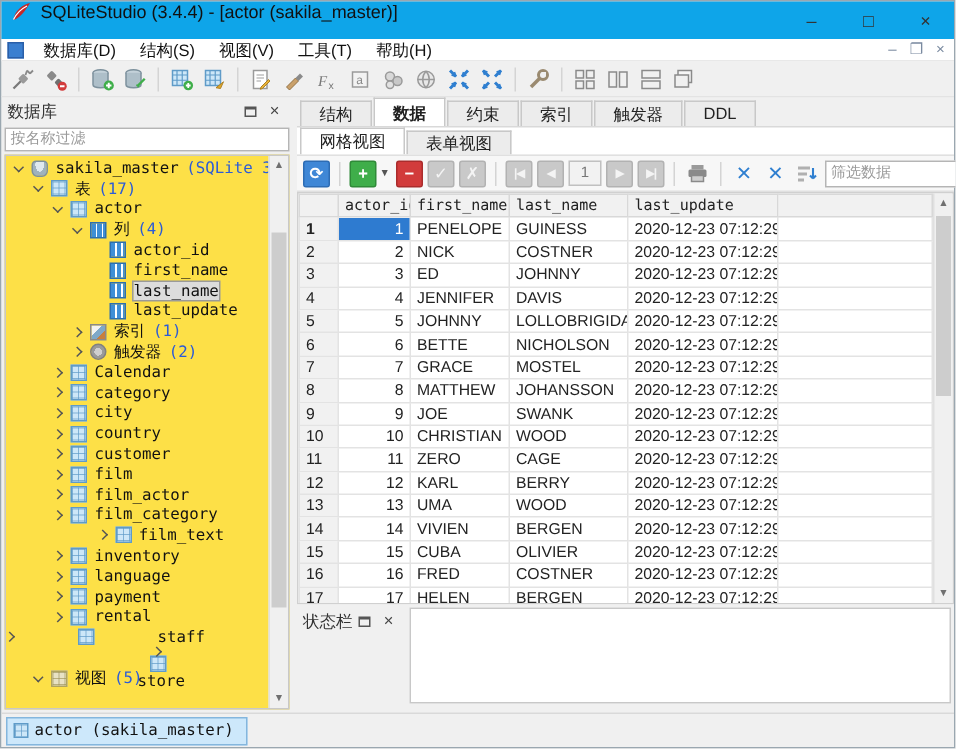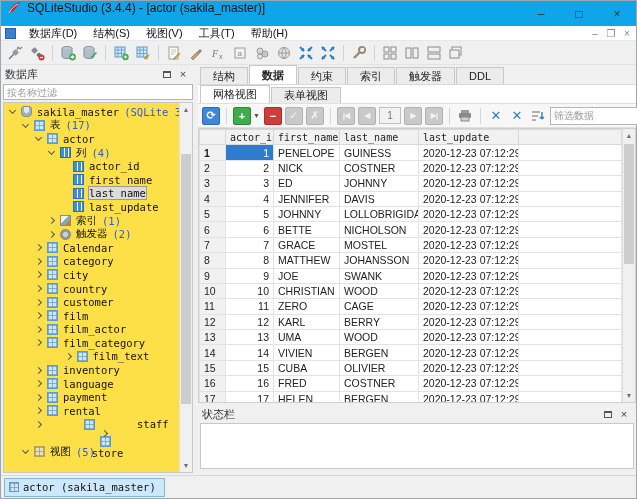--- a/index.html
+++ b/index.html
@@ -90,21 +90,21 @@
   .grid { flex:1; overflow:hidden; }
   table.data { border-collapse:collapse; table-layout:fixed; width:100%; }
   table.data th, table.data td { border:1px solid #e3e3e3; font-size:10.5px; height:15.4px; padding:0 4px; overflow:hidden; white-space:nowrap; }
   table.data th { background:#f1f1f1; font-weight:normal; font-family:"DejaVu Sans Mono","Liberation Mono",monospace; font-size:10px; text-align:left; border-color:#d8d8d8; }
   td.gutter { background:#f1f1f1; border-color:#d8d8d8; text-align:left; font-size:10px; color:#222; width:26px; }
   td.gutter.current { font-weight:bold; }
   td.num { text-align:right; }
   td.sel { background:#2e7bd0; color:#fff; }
 
   
-  .status-dock { height:72px; flex:none; background:#f0f0f0; display:flex; flex-direction:column; border-top:2px solid #f0f0f0; }
+  .status-dock { height:72px; flex:none; background:#f0f0f0; display:flex; border-top:2px solid #f0f0f0;text-align:center; }
   .status-body { flex:1; background:#fff; border:1px solid #c8c8c8; margin:0 2px 6px 2px; }
 
   
   .taskbar { height:23px; flex:none; background:#f0f0f0; border-top:1px solid #d9d9d9; display:flex; align-items:center; padding-left:3px; }
   .task-btn { height:19px; display:flex; align-items:center; gap:4px; background:#cde8fb; border:1px solid #84b6dd; padding:0 8px 0 4px; font-family:"DejaVu Sans Mono","Liberation Mono",monospace; font-size:10.5px; color:#111; }
   .task-ico { width:10px; height:10px; }
 </style>
 </head>
 <body>
 
@@ -402,21 +402,21 @@
             <div class="tree-row" style="padding-left: 32px;">
               <span class="chev closed"></span>
               <span class="tree-ico ti-table"></span>
               <span class="tree-label">payment</span>
             </div>
             <div class="tree-row" style="padding-left: 32px;">
               <span class="chev closed"></span>
               <span class="tree-ico ti-table"></span>
               <span class="tree-label">rental</span>
             </div>
-            <div class="tree-row" style="padding-left: 32px; gap: 37px;">
+            <div class="tree-row" style=" gap: 37px;">
               <span class="chev closed"></span>
               <span class="tree-ico ti-table"></span>
               <span class="tree-label">staff</span>
             </div>
             <div class="tree-row" style="padding-left: 32px; flex-direction: column;">
               <span class="chev closed"></span>
               <span class="tree-ico ti-table"></span>
               <span class="tree-label">store</span>
             </div>
             <div class="tree-row" style="padding-left: 19px;">

